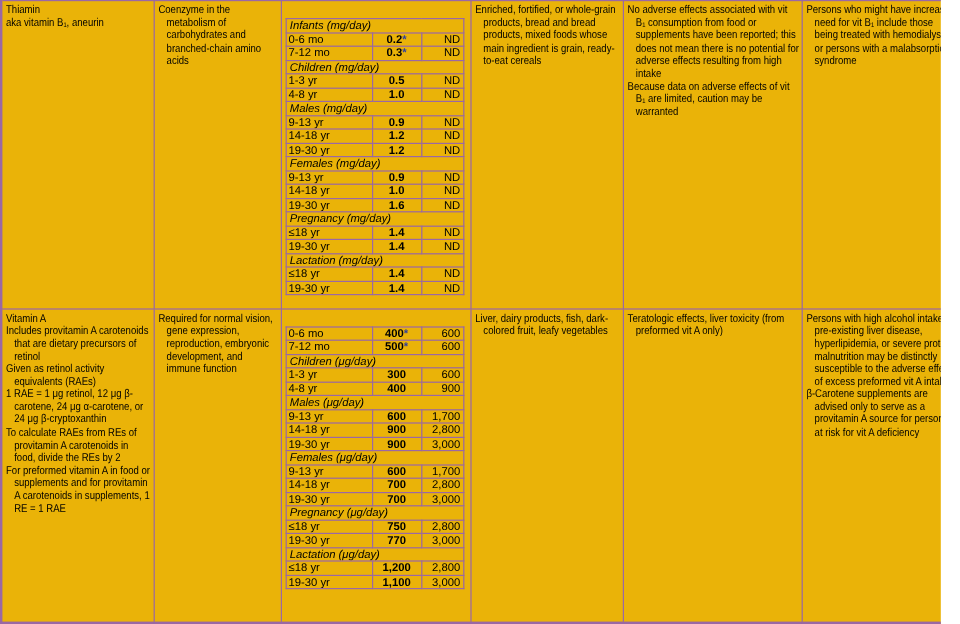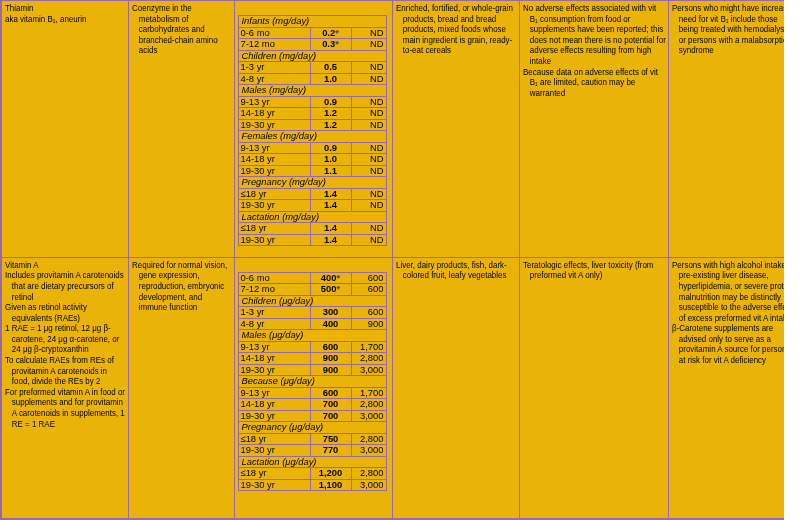--- a/index.html
+++ b/index.html
@@ -122,21 +122,21 @@
                   <td class="rda">0.9</td>
                   <td class="ul">ND</td>
                 </tr>
                 <tr>
                   <td class="stage">14-18 yr</td>
                   <td class="rda">1.0</td>
                   <td class="ul">ND</td>
                 </tr>
                 <tr>
                   <td class="stage">19-30 yr</td>
-                  <td class="rda">1.1</td>
+                  <td class="rda">1.6</td>
                   <td class="ul">ND</td>
                 </tr>
                 <tr class="ghead">
                   <td colspan="3">Pregnancy (mg/day)</td>
                 </tr>
                 <tr>
                   <td class="stage">≤18 yr</td>
                   <td class="rda">1.4</td>
                   <td class="ul">ND</td>
                 </tr>
@@ -237,21 +237,21 @@
                   <td class="stage">14-18 yr</td>
                   <td class="rda">900</td>
                   <td class="ul">2,800</td>
                 </tr>
                 <tr>
                   <td class="stage">19-30 yr</td>
                   <td class="rda">900</td>
                   <td class="ul">3,000</td>
                 </tr>
                 <tr class="ghead">
-                  <td colspan="3">Because (μg/day)</td>
+                  <td colspan="3">Females (μg/day)</td>
                 </tr>
                 <tr>
                   <td class="stage">9-13 yr</td>
                   <td class="rda">600</td>
                   <td class="ul">1,700</td>
                 </tr>
                 <tr>
                   <td class="stage">14-18 yr</td>
                   <td class="rda">700</td>
                   <td class="ul">2,800</td>

